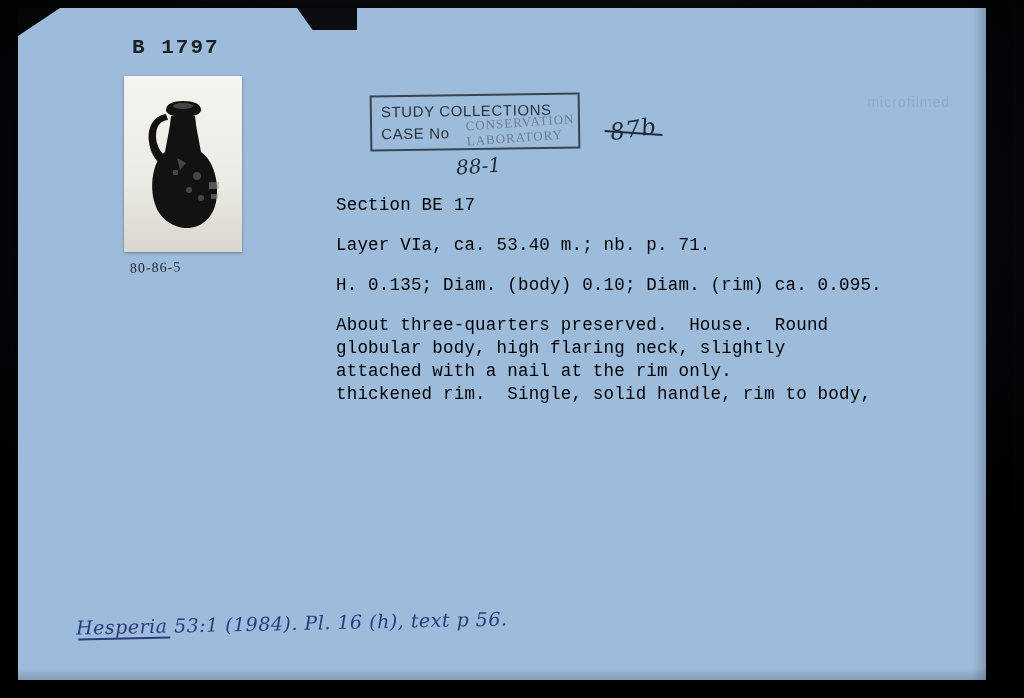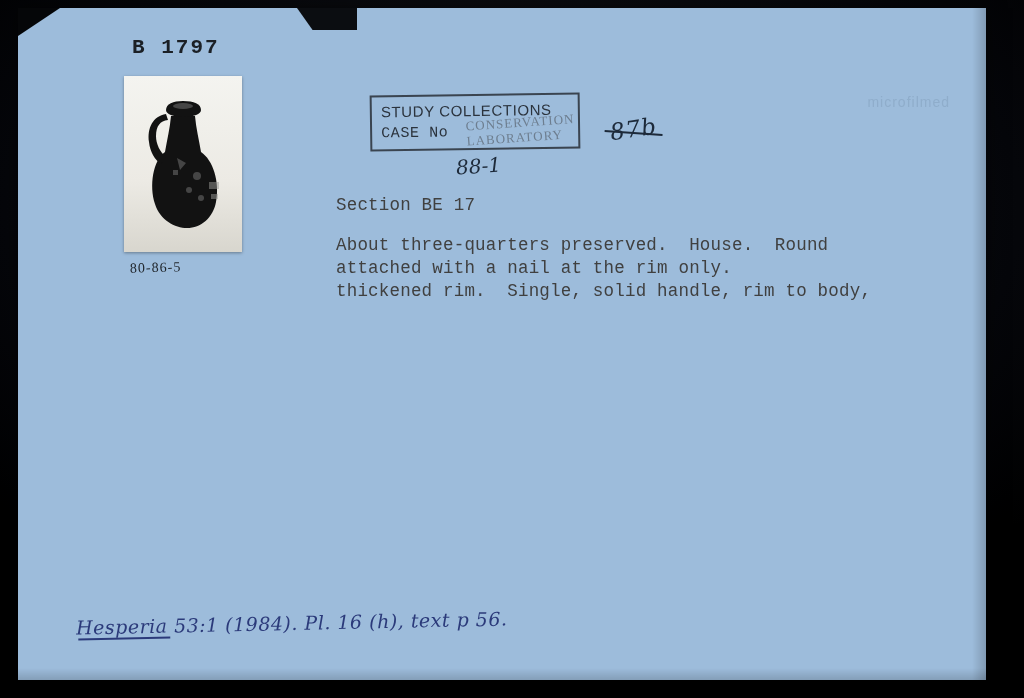--- a/index.html
+++ b/index.html
@@ -137,21 +137,21 @@
   }
   .stamp .line {
     position: absolute;
     left: 9px;
     font-family: "Liberation Sans", sans-serif;
     font-size: 15px;
     letter-spacing: 0.6px;
     color: #2b333d;
   }
   .stamp .l1 { top: 6px; }
-  .stamp .l2 { top: 28px; font-family: Liberation Mono, monospace; }
+  .stamp .l2 { top: 28px; }
 
   .stamp-overlay {
     position: absolute;
     left: 448px;
     top: 106px;
     width: 130px;
     transform: rotate(-4deg);
     color: #5e6a77;
     font-family: "Liberation Serif", serif;
     font-size: 13px;
@@ -202,21 +202,21 @@
 
   
   .typed {
     position: absolute;
     left: 318px;
     top: 186px;
     width: 650px;
     font-family: "Liberation Mono", monospace;
     font-size: 17.5px;
     line-height: 23px;
-    color: #404040;
+    color: #000000;
     letter-spacing: 0.2px;
   }
   .typed .para {
     margin-bottom: 17px;
   }
   .typed .row { white-space: pre; }
 
   
   .citation {
     position: absolute;
@@ -296,23 +296,28 @@
       <span class="strike"></span>
     </div>
 
     <div class="microfilmed">microfilmed</div>
 
     <div class="typed">
       <div class="para">
         <div class="row">Section BE 17</div>
       </div>
       <div class="para">
+        <div class="row">Layer VIa, ca. 53.40 m.; nb. p. 71.</div>
+      </div>
+      <div class="para">
+        <div class="row">H. 0.135; Diam. (body) 0.10; Diam. (rim) ca. 0.095.</div>
       </div>
       <div class="para">
         <div class="row">About three-quarters preserved.  House.  Round</div>
+        <div class="row">globular body, high flaring neck, slightly</div>
         <div class="row">attached with a nail at the rim only.</div>
         <div class="row">thickened rim.  Single, solid handle, rim to body,</div>
       </div>
     </div>
 
     <div class="citation">
       <span>Hesperia 53:1 (1984). Pl. 16 (h), text p 56.</span>
       <span class="underline"></span>
     </div>
   </div>

